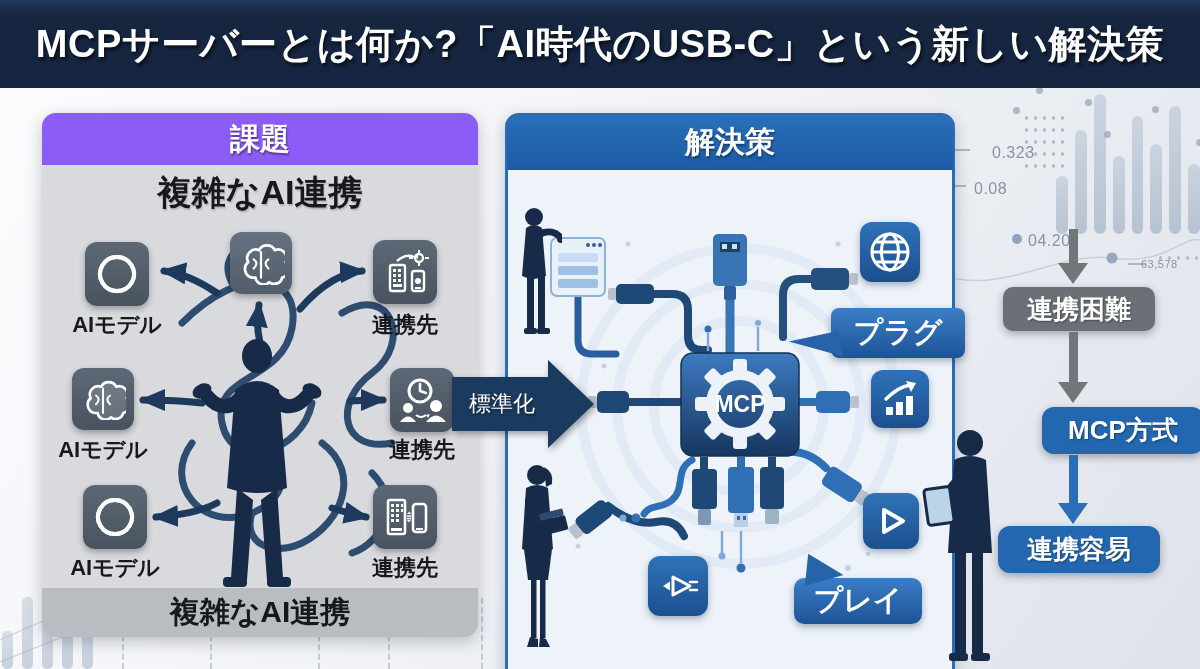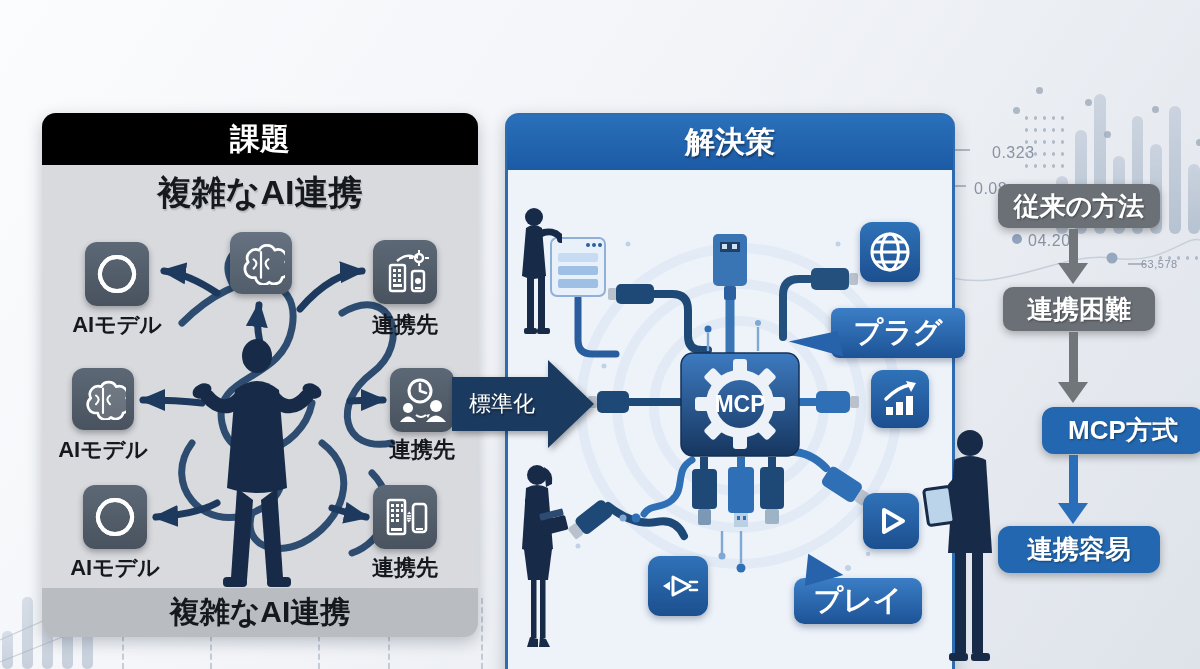--- a/index.html
+++ b/index.html
@@ -28,21 +28,21 @@
     background-size:9px 12px;opacity:.85;}
   .sdot{position:absolute;width:7px;height:7px;border-radius:50%;background:#98a5b5;opacity:.75;}
   .numdot{position:absolute;width:10px;height:10px;border-radius:50%;background:#8fa3bd;}
   .bgnum{position:absolute;font-size:16px;color:#8a93a3;letter-spacing:.5px;}
   .dots3{position:absolute;display:flex;gap:8px;}
   .dots3 i{width:5px;height:5px;border-radius:50%;background:#9aa5b2;}
 
   
   .problem-panel{position:absolute;left:42px;top:113px;width:436px;height:524px;background:#d8dade;
     border-radius:14px;box-shadow:0 5px 16px rgba(25,35,55,.25);z-index:2;}
-  .problem-header{position:absolute;left:0;top:0;width:100%;height:52px;background:#000000;
+  .problem-header{position:absolute;left:0;top:0;width:100%;height:52px;background:#8b5cf6;
     border-radius:14px 14px 0 0;display:flex;align-items:center;justify-content:center;
     color:#fff;font-size:30px;font-weight:bold;text-shadow:1px 2px 2px rgba(0,0,0,.4);}
   .problem-title{position:absolute;left:0;top:57px;width:100%;text-align:center;font-size:34px;
     font-weight:bold;color:#15181d;text-shadow:1px 2px 1px rgba(0,0,0,.15);}
   .problem-footer{position:absolute;left:0;bottom:0;width:100%;height:49px;background:#b9bcc0;
     border-radius:0 0 14px 14px;display:flex;align-items:center;justify-content:center;
     font-size:30px;font-weight:bold;color:#15181d;}
   .icon-tile{position:absolute;border-radius:12px;background:linear-gradient(#5d6876,#49535f);
     box-shadow:0 3px 6px rgba(0,0,0,.3);display:flex;align-items:center;justify-content:center;}
   .tile-openai1{left:43px;top:129px;width:64px;height:64px;}
@@ -171,20 +171,23 @@
         <i></i>
         <i></i>
         <i></i>
       </div>
     <div class="dots3" style="left:695px;top:600px;">
         <i></i>
         <i></i>
       </div>
   </div>
 
+  <header class="titlebar">
+    <h1>MCPサーバーとは何か?「AI時代のUSB-C」という新しい解決策</h1>
+  </header>
 
   <section class="problem-panel">
     <div class="problem-header">
       <span>課題</span>
     </div>
     <div class="problem-title">複雑なAI連携</div>
 
     <svg class="tangle-svg" width="436" height="524" viewBox="0 0 436 524">
       <defs>
         <marker id="ah" markerUnits="userSpaceOnUse" markerWidth="26" markerHeight="22" refX="22" refY="11" orient="auto">
@@ -543,21 +546,20 @@
       <g transform="rotate(-8 17 78)">
         <rect x="4" y="60" width="26" height="36" rx="3" fill="#bcd4ea" stroke="#172a47" stroke-width="3"></rect>
       </g>
       <rect x="33" y="125" width="11" height="100"></rect>
         <rect x="50" y="125" width="11" height="100"></rect>
       <rect x="27" y="225" width="19" height="8" rx="3"></rect>
         <rect x="49" y="225" width="19" height="8" rx="3"></rect>
     </g>
   </svg>
 
-  <div class="flow-box fb1">従来の方法</div>
   <div class="flow-arrow fa-gray fa1"></div>
   <div class="flow-box fb2">連携困難</div>
   <div class="flow-arrow fa-gray fa2"></div>
   <div class="flow-box fb3">MCP方式</div>
   <div class="flow-arrow fa-blue fa3"></div>
   <div class="flow-box fb4">連携容易</div>
 
 </div>
 
 </body></html>

